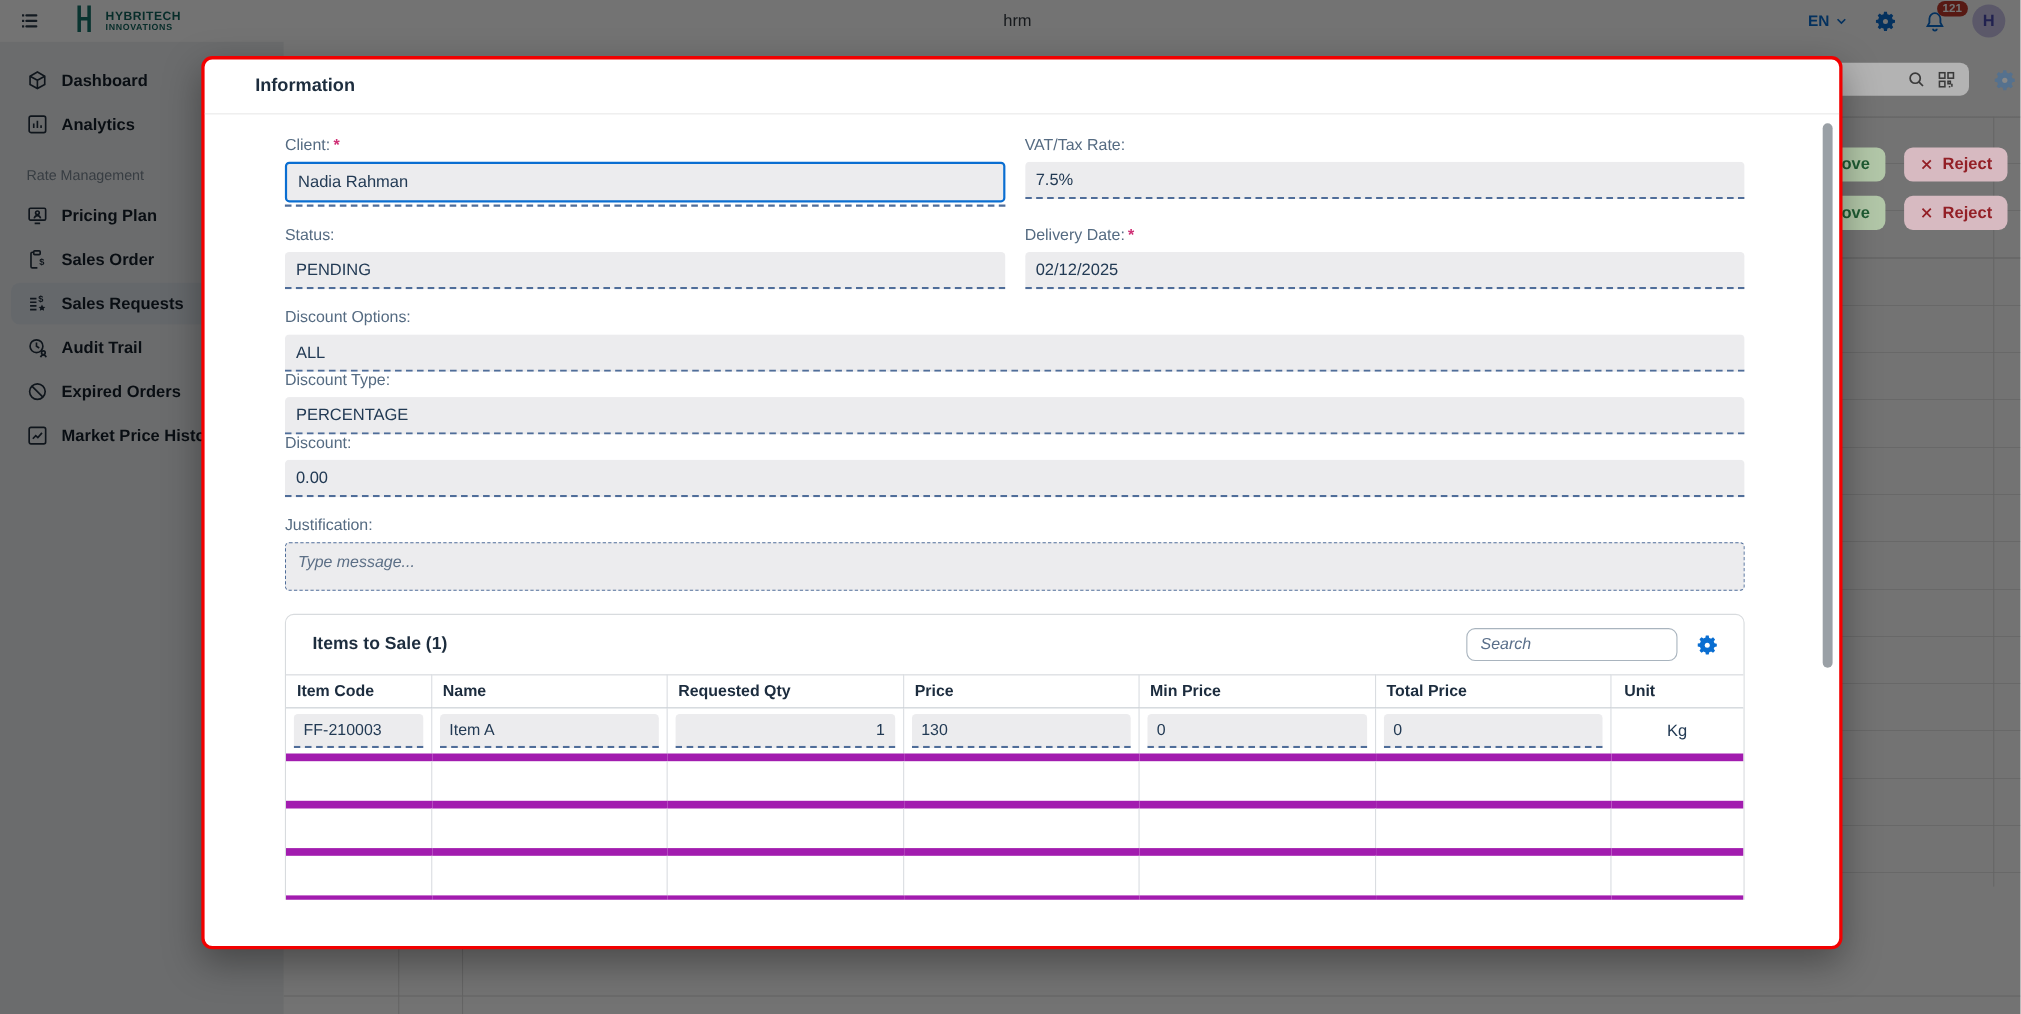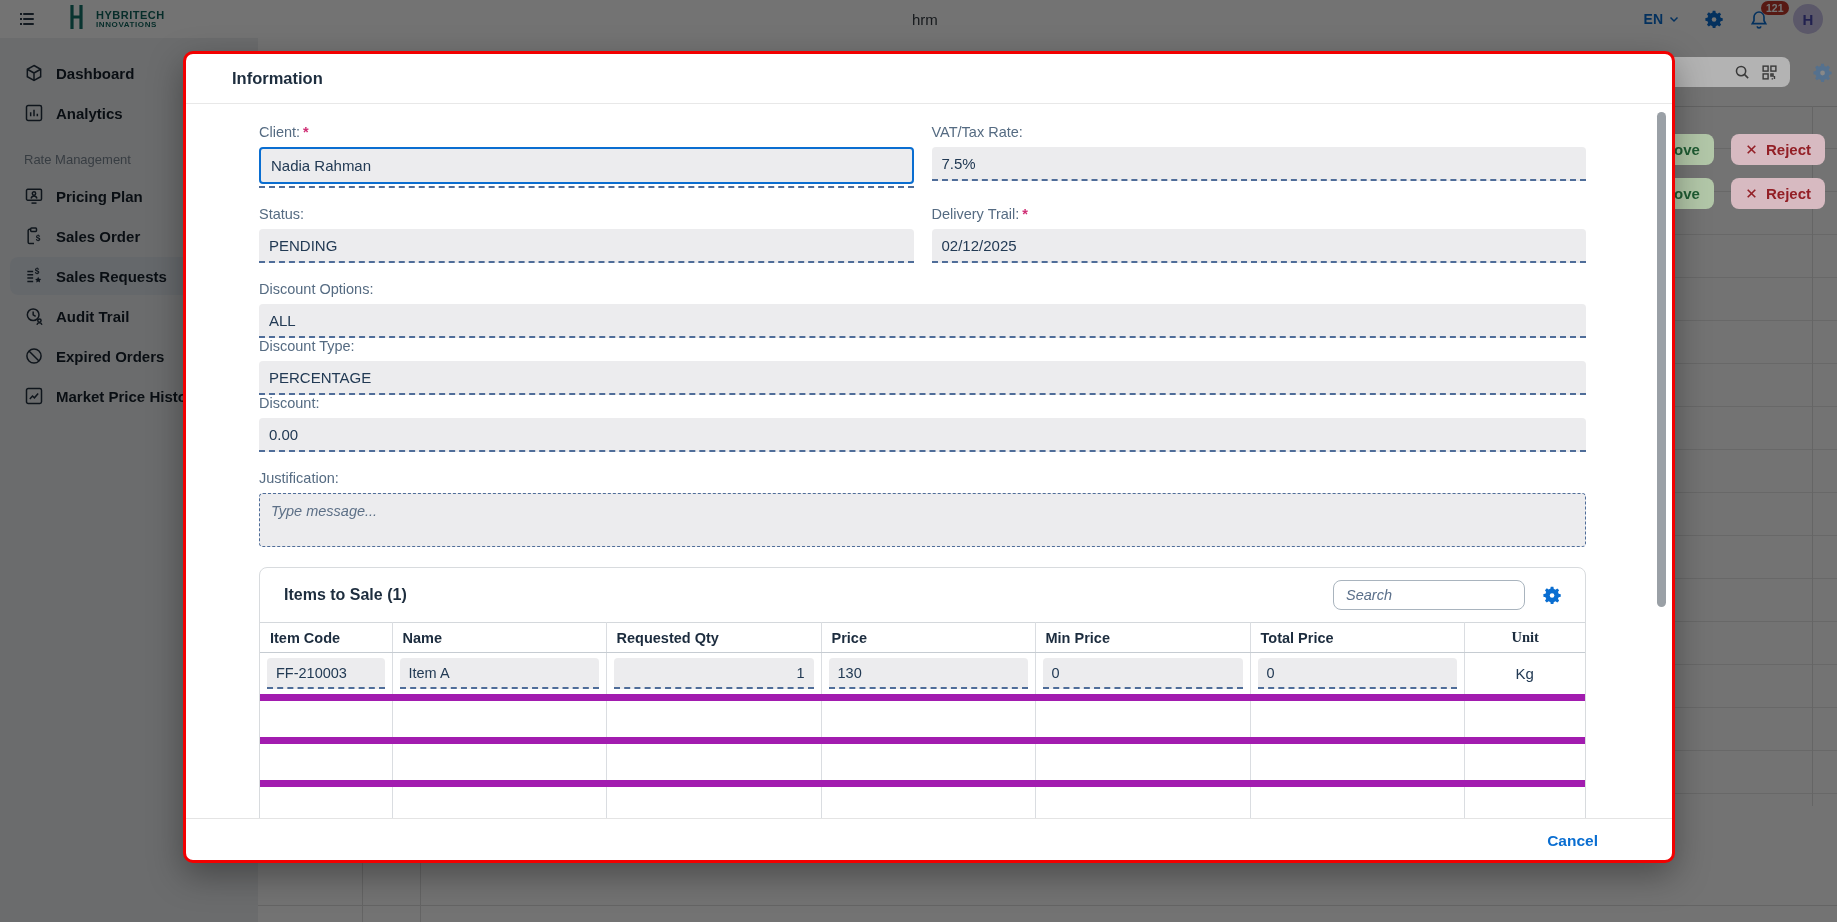--- a/index.html
+++ b/index.html
@@ -67,41 +67,41 @@
   .frow2 { display:grid; grid-template-columns:1fr 1fr; column-gap:18px; margin-bottom:18px; }
   .frow3 { display:grid; grid-template-columns:1fr; column-gap:14px; margin-bottom:18px; }
   .fg label { display:block; margin-bottom:7px; font-size:14.5px; color:#556b82; }
   .req { color:#cf2e74; font-weight:bold; margin-left:3px; }
   .field { height:34px; display:flex; align-items:center; padding:0 10px; background:#ececee;
            border-bottom:2px dashed #4f6d99; border-radius:4px 4px 0 0; font-size:15px; color:#223a54; cursor:text; }
   .client-wrap { border-bottom:2px dashed #4f6d99; padding-bottom:2px; }
   .client-input { width:100%; height:37px; border:2.5px solid #0a6ed1; border-radius:4px; background:#ececee;
                   padding:0 10px; font-size:15px; color:#223a54; font-family:inherit; outline:none; }
   .justif { margin-bottom:16px; }
-  .justif textarea { width:100%; height:54px; background:#ececee; border:1.5px dashed #4f6d99; border-radius:4px;
+  .justif textarea { width:100%; height:44px; background:#ececee; border:1.5px dashed #4f6d99; border-radius:4px;
                      padding:9px 11px; font-size:14.5px; color:#223a54; font-family:inherit; resize:none; outline:none; }
   .justif textarea::placeholder { font-style:italic; color:#5c6f86; }
 
   
   .items-card { border:1px solid #d8dbde; border-radius:8px; height:362px; overflow:hidden; }
   .items-header { height:54px; display:flex; align-items:center; padding:0 22px 0 24px; }
   .items-title { font-size:16px; font-weight:bold; color:#1d2d3e; }
   .items-tools { margin-left:auto; display:flex; align-items:center; gap:17px; }
   .search-box { width:192px; height:30px; border:1px solid #a9b4be; border-radius:8px; background:#fff;
                 display:flex; align-items:center; padding:0 9px 0 0; }
   .search-box input { flex:1; border:none; outline:none; background:transparent; padding:0 6px 0 12px;
                       font-size:14.5px; color:#223a54; font-family:inherit; }
   .search-box input::placeholder { font-style:italic; color:#5a6f8a; }
   .search-box svg { color:#2f3f52; cursor:pointer; }
   .items-gear { color:#0a6ed1; display:flex; cursor:pointer; }
 
   table.items { width:100%; border-collapse:collapse; table-layout:fixed; }
   table.items th { height:30px; font-size:14.5px; font-weight:bold; color:#1c2c3e; text-align:left; padding-left:10px;
                    border-top:1px solid #d4d8dc; border-bottom:1px solid #c6ccd2; border-right:1px solid #dadde1; background:#fff; }
-  table.items th.center { text-align:center; padding-left:1px;font-family:Liberation Serif, serif; }
+  table.items th.center { padding-left:12px; }
   table.items th:last-child, table.items td:last-child { border-right:none; }
   table.items td { border-right:1px solid #dadde1; border-bottom:7px solid #a21caf; vertical-align:middle; }
   tr.data-row td { height:45px; }
   .cell-input { height:31px; margin:0 7px; background:#ececee; border-bottom:2px dashed #4f6d99; border-radius:4px 4px 0 0;
                 display:flex; align-items:center; padding:0 9px; font-size:14.5px; color:#223a54; cursor:text; }
   .cell-input.num { justify-content:flex-end; }
   td.unit-cell { text-align:center; font-size:15px; color:#223a54; }
   tr.empty-row td { height:43px; }
 
   .modal-footer { height:45px; border-top:1px solid #e4e4e4; display:flex; align-items:center; justify-content:flex-end;
@@ -309,21 +309,21 @@
           <div class="field">7.5%</div>
         </div>
       </div>
 
       <div class="frow2">
         <div class="fg">
           <label><span>Status:</span></label>
           <div class="field">PENDING</div>
         </div>
         <div class="fg">
-          <label><span>Delivery Trail:</span><span class="req">*</span></label>
+          <label><span>Delivery Date:</span><span class="req">*</span></label>
           <div class="field">02/12/2025</div>
         </div>
       </div>
 
       <div class="frow3">
         <div class="fg">
           <label><span>Discount Options:</span></label>
           <div class="field">ALL</div>
         </div>
         <div class="fg">
@@ -456,19 +456,16 @@
                 <td></td>
                 <td></td>
                 <td></td>
                 <td></td>
               </tr>
             </tbody>
         </table>
       </div>
     </div>
 
-    <div class="modal-footer">
-      <button class="cancel-btn">Cancel</button>
-    </div>
     <div class="scroll-thumb"></div>
   </div>
 
 </div>
 
 </body></html>

